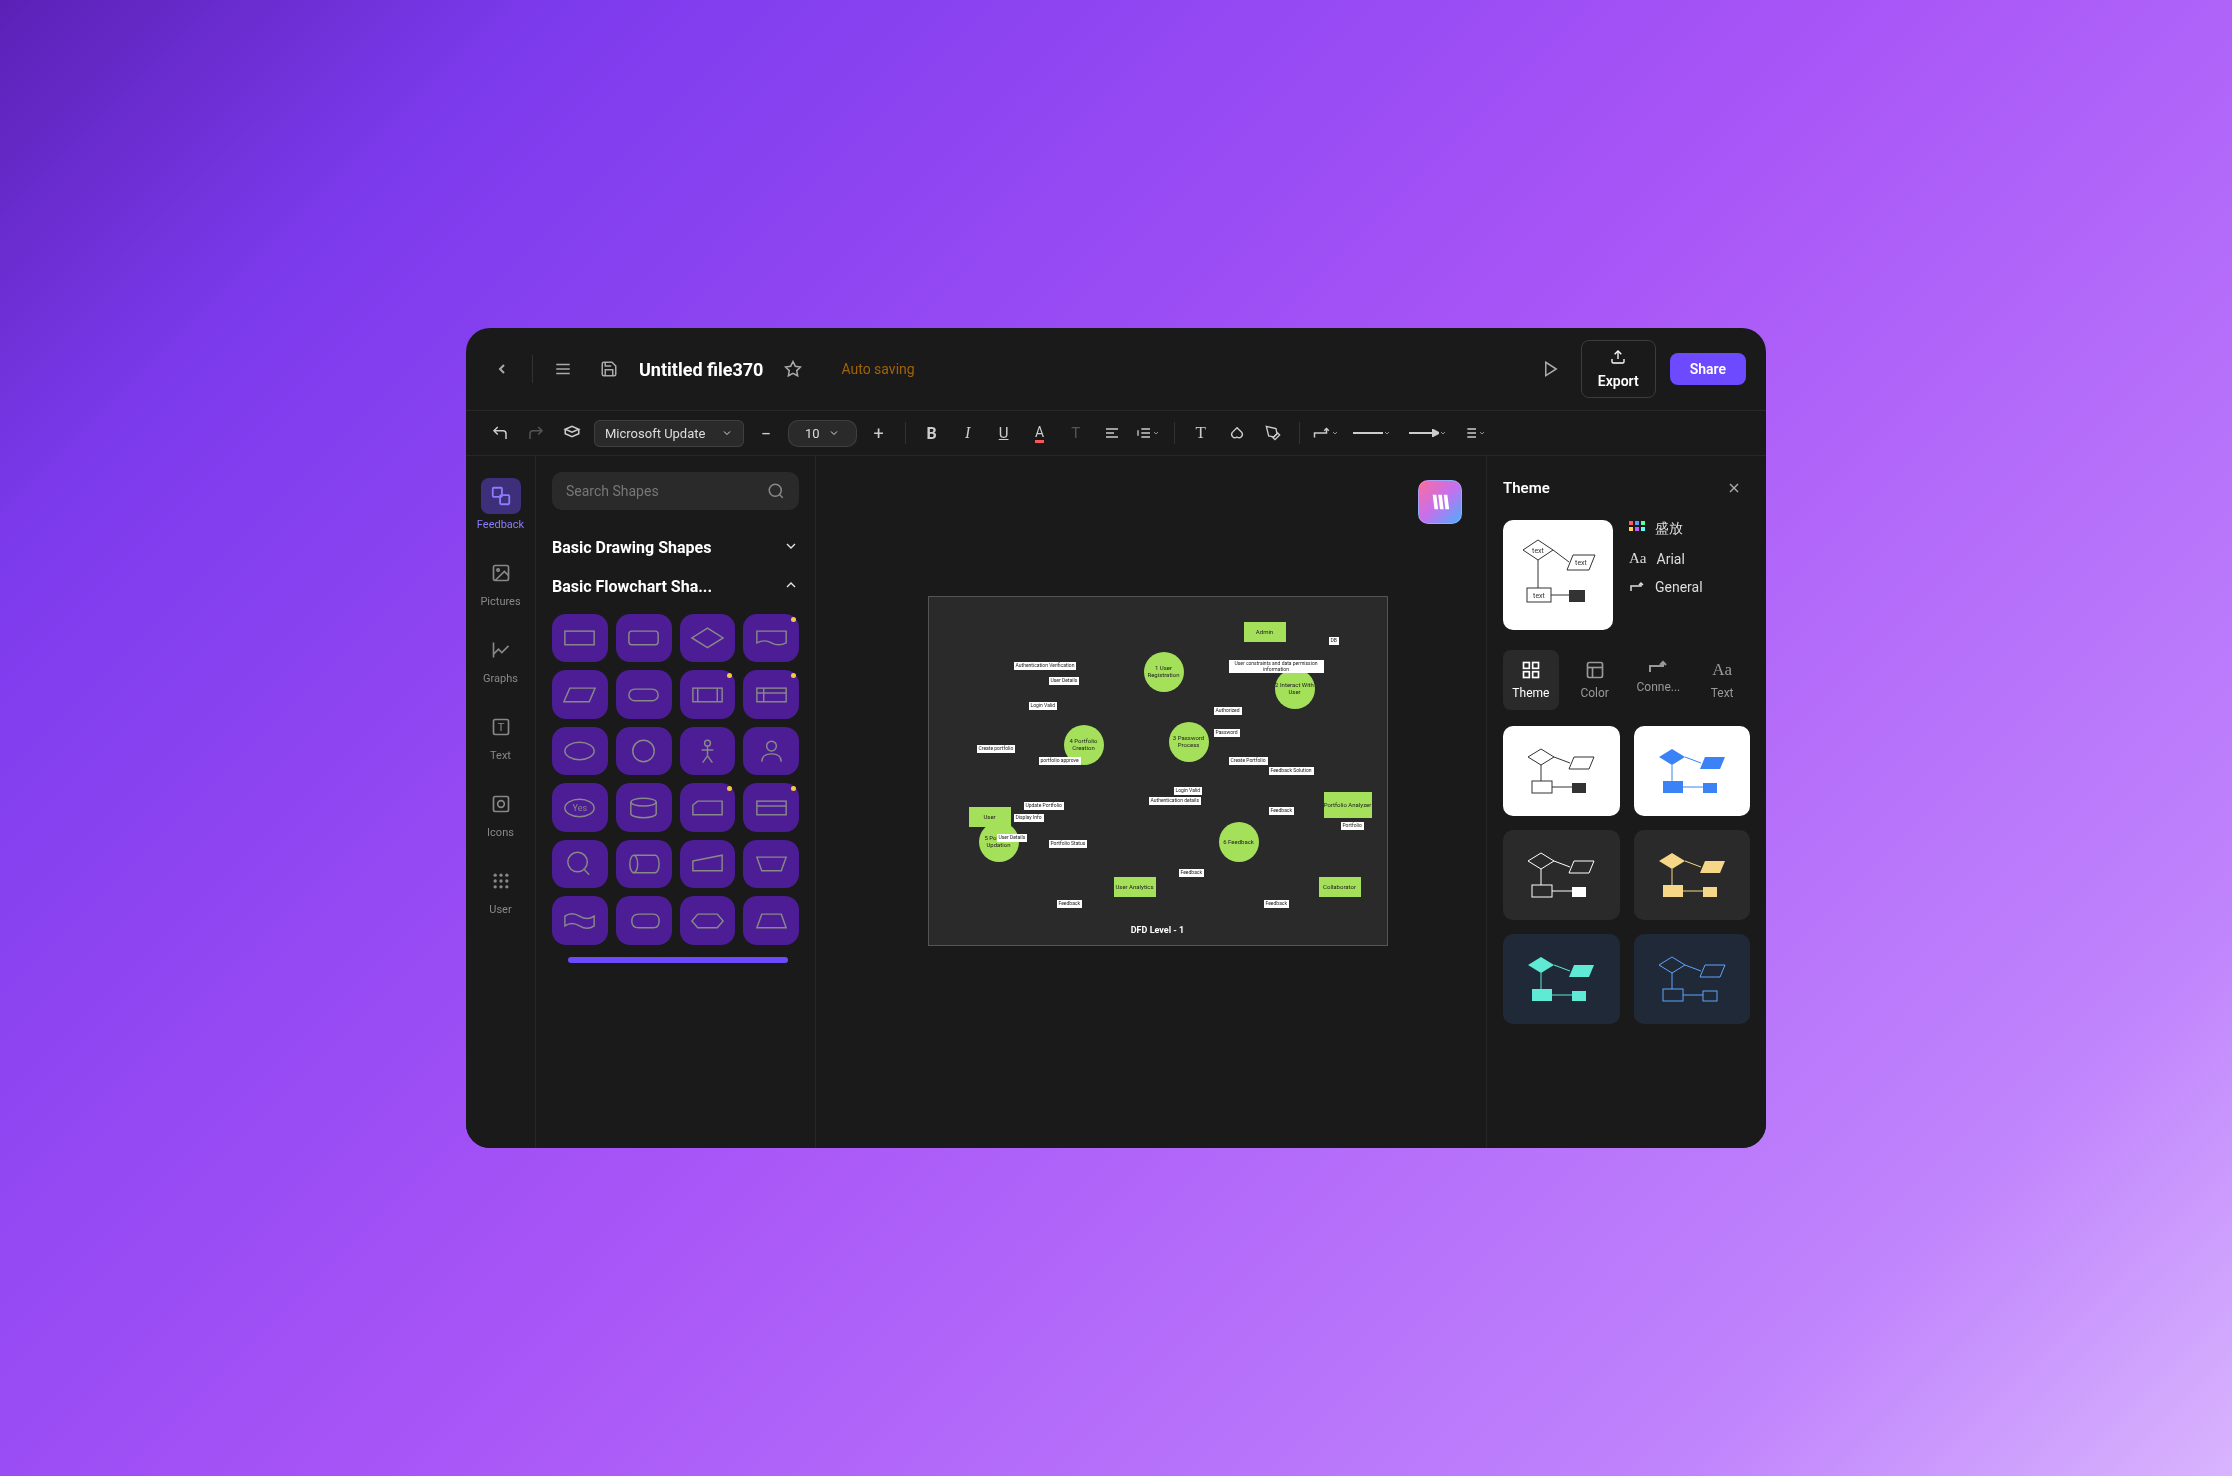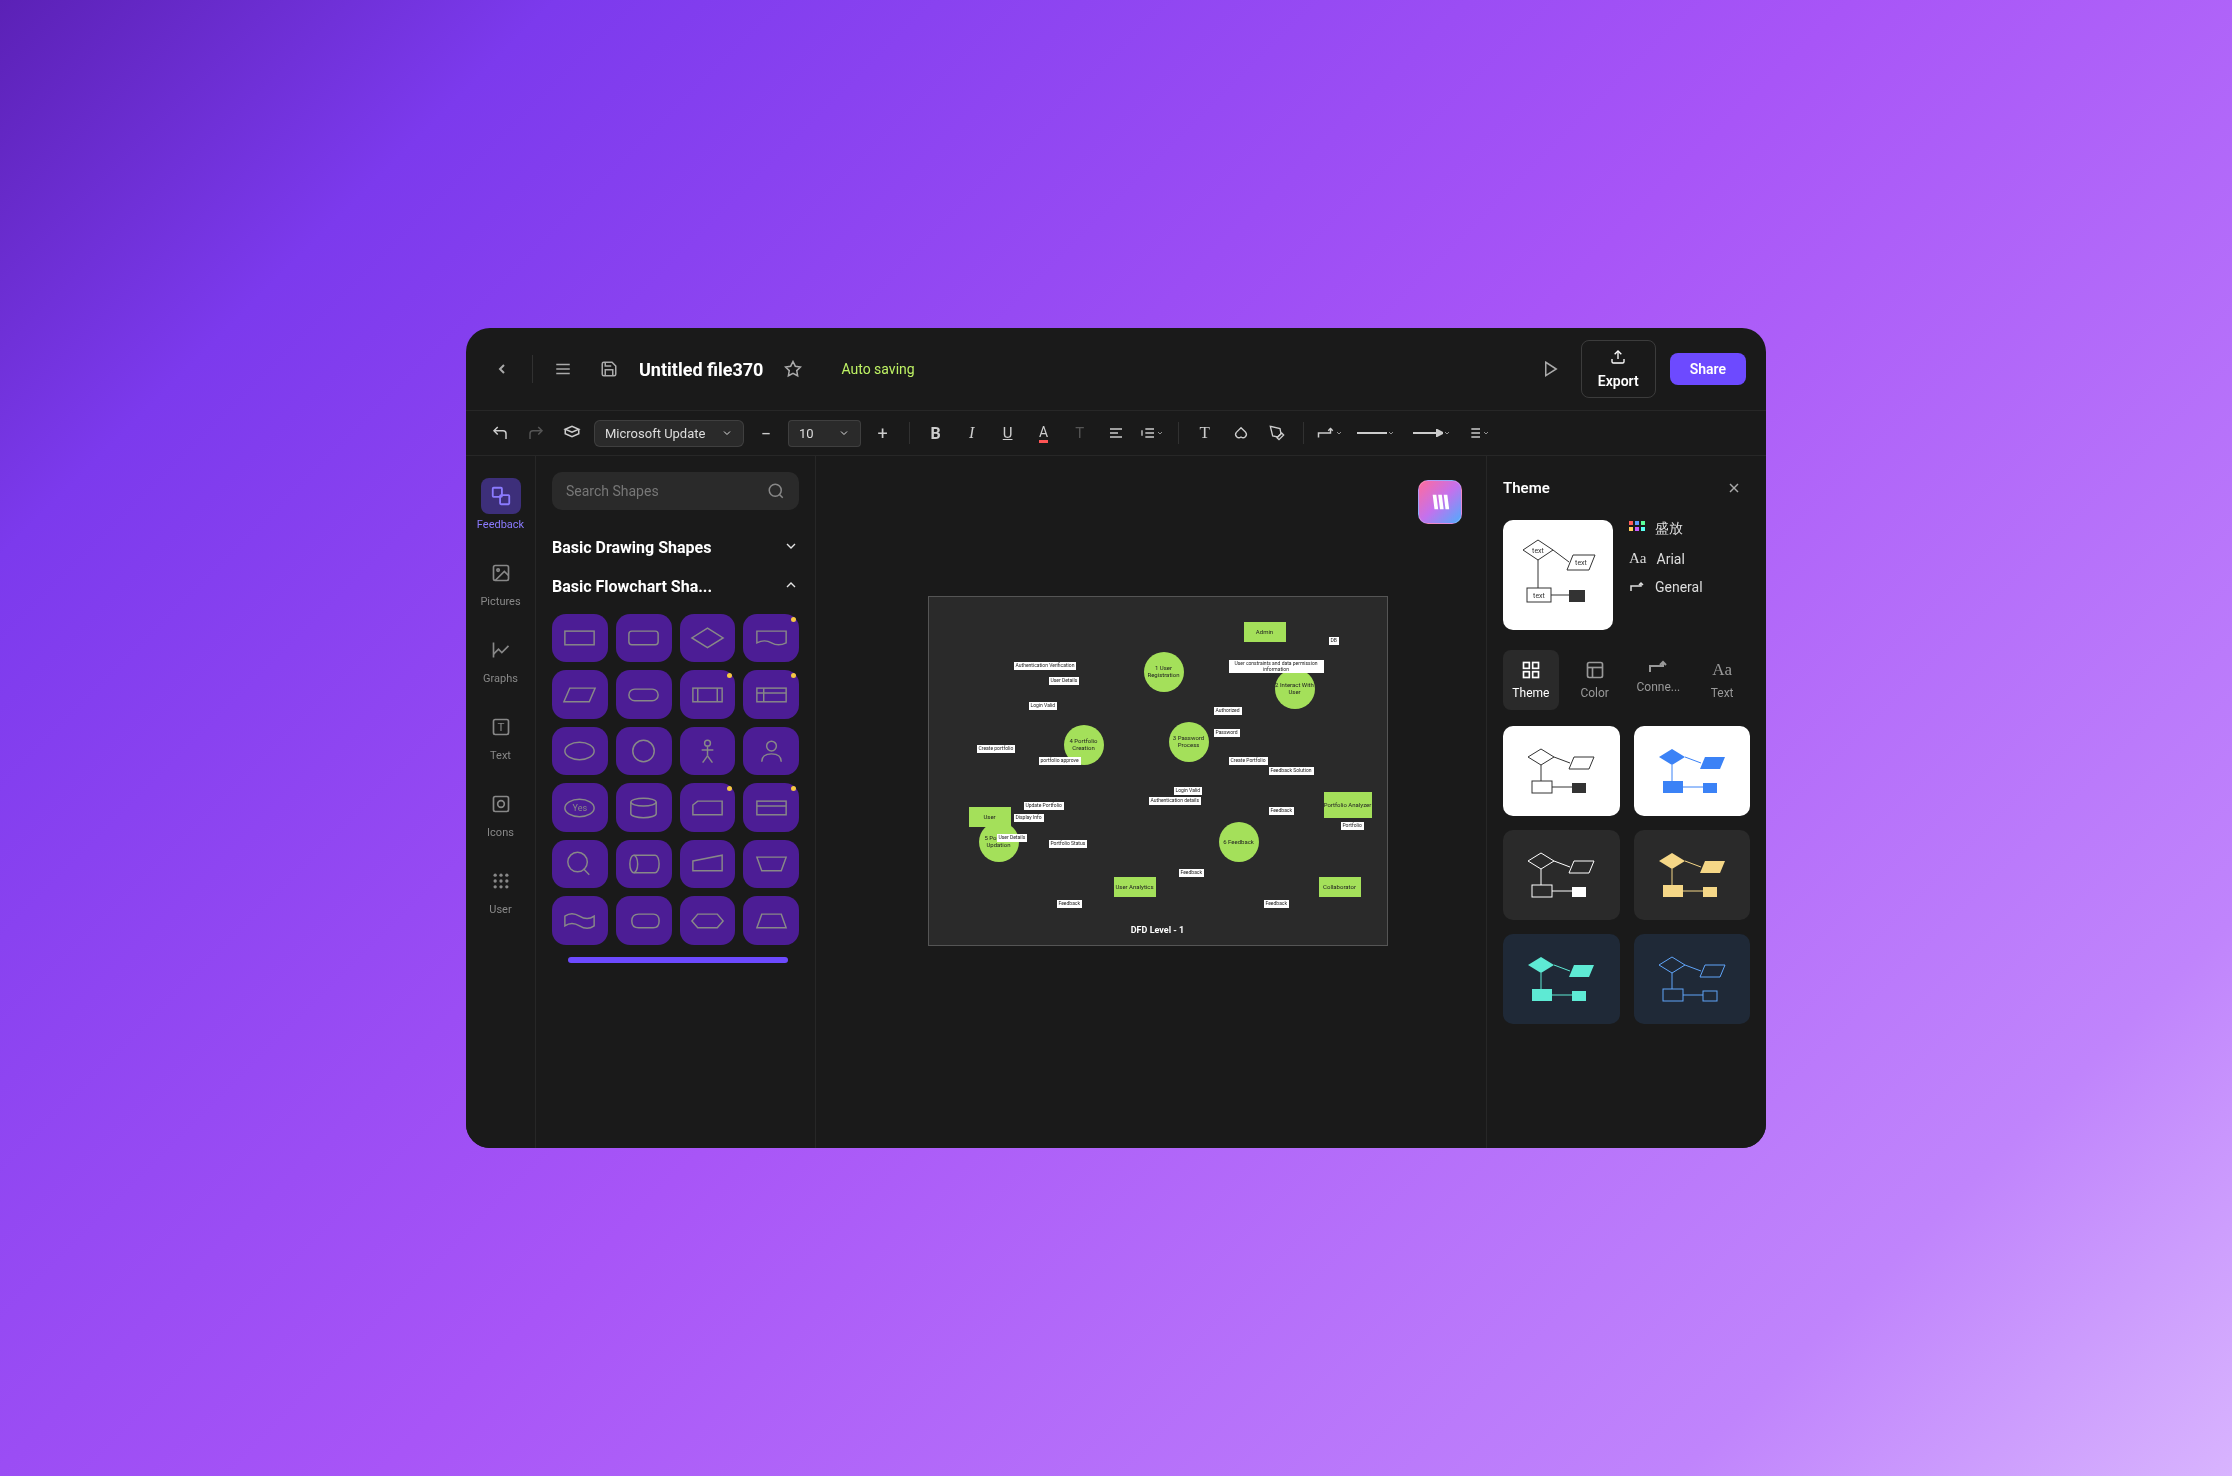--- a/index.html
+++ b/index.html
@@ -2,27 +2,27 @@
 <html><head>
 <meta charset="utf-8">
 <style>
   *{box-sizing:border-box;margin:0;padding:0;font-family:-apple-system,BlinkMacSystemFont,"Segoe UI",Roboto,sans-serif;}
   body{background:linear-gradient(135deg,#5b21b6 0%,#7c3aed 15%,#a855f7 50%,#c084fc 85%,#d8b4fe 100%);display:flex;justify-content:center;align-items:center;min-height:100vh;padding:30px;}
   .app{width:1300px;height:820px;background:#1a1a1a;border-radius:24px;overflow:hidden;display:flex;flex-direction:column;color:#e5e5e5;}
   .topbar{display:flex;align-items:center;padding:12px 20px;gap:14px;border-bottom:1px solid rgba(255,255,255,0.06);}
   .icon-btn{background:none;border:none;color:#aaa;cursor:pointer;display:flex;align-items:center;justify-content:center;width:32px;height:32px;border-radius:6px;}
   .divider-v{width:1px;height:28px;background:rgba(255,255,255,0.1);}
   .file-title{font-weight:700;font-size:18px;color:#fff;}
-  .auto-save{color:#bef264;font-size:14px;margin-left:18px;}
+  .auto-save{color:#a16207;font-size:14px;margin-left:18px;}
   .spacer{flex:1;}
   .export-btn{display:flex;align-items:center;gap:8px;background:none;border:1px solid rgba(255,255,255,0.15);color:#fff;padding:8px 16px;border-radius:8px;font-size:14px;font-weight:600;cursor:pointer;flex-direction:column;}
   .share-btn{background:#6d4aff;border:none;color:#fff;padding:8px 20px;border-radius:8px;font-size:14px;font-weight:600;cursor:pointer;}
   .toolbar{display:flex;align-items:center;padding:8px 20px;gap:8px;border-bottom:1px solid rgba(255,255,255,0.06);}
   .font-select{background:#2a2a2a;border:1px solid rgba(255,255,255,0.1);color:#ddd;padding:5px 10px;border-radius:6px;font-size:13px;display:flex;align-items:center;gap:8px;min-width:150px;}
-  .size-box{background:#2a2a2a;border:1px solid rgba(255,255,255,0.1);color:#ddd;padding:5px 10px;border-radius:4px;font-size:13px;display:flex;align-items:center;gap:24px;}
+  .size-box{background:#2a2a2a;border:1px solid rgba(255,255,255,0.1);color:#ddd;padding:5px 16px;border-radius:10px;font-size:13px;display:flex;align-items:center;gap:8px;}
   .tool-sep{width:1px;height:22px;background:rgba(255,255,255,0.1);margin:0 4px;}
   .tb-icon{width:28px;height:28px;display:flex;align-items:center;justify-content:center;color:#ccc;cursor:pointer;border-radius:4px;}
   .tb-icon.red{color:#ff5555;}
   .tb-icon.disabled{color:#555;}
   .main{display:flex;flex:1;overflow:hidden;}
   .rail{width:70px;background:#1a1a1a;border-right:1px solid rgba(255,255,255,0.06);display:flex;flex-direction:column;align-items:center;padding:12px 0;gap:4px;}
   .rail-item{display:flex;flex-direction:column;align-items:center;gap:4px;padding:10px 4px;cursor:pointer;color:#888;font-size:11px;width:100%;}
   .rail-item.active{color:#8b7bff;}
   .rail-item.active .rail-icon-box{background:#3d2f7a;}
   .rail-icon-box{width:40px;height:36px;display:flex;align-items:center;justify-content:center;border-radius:8px;}

